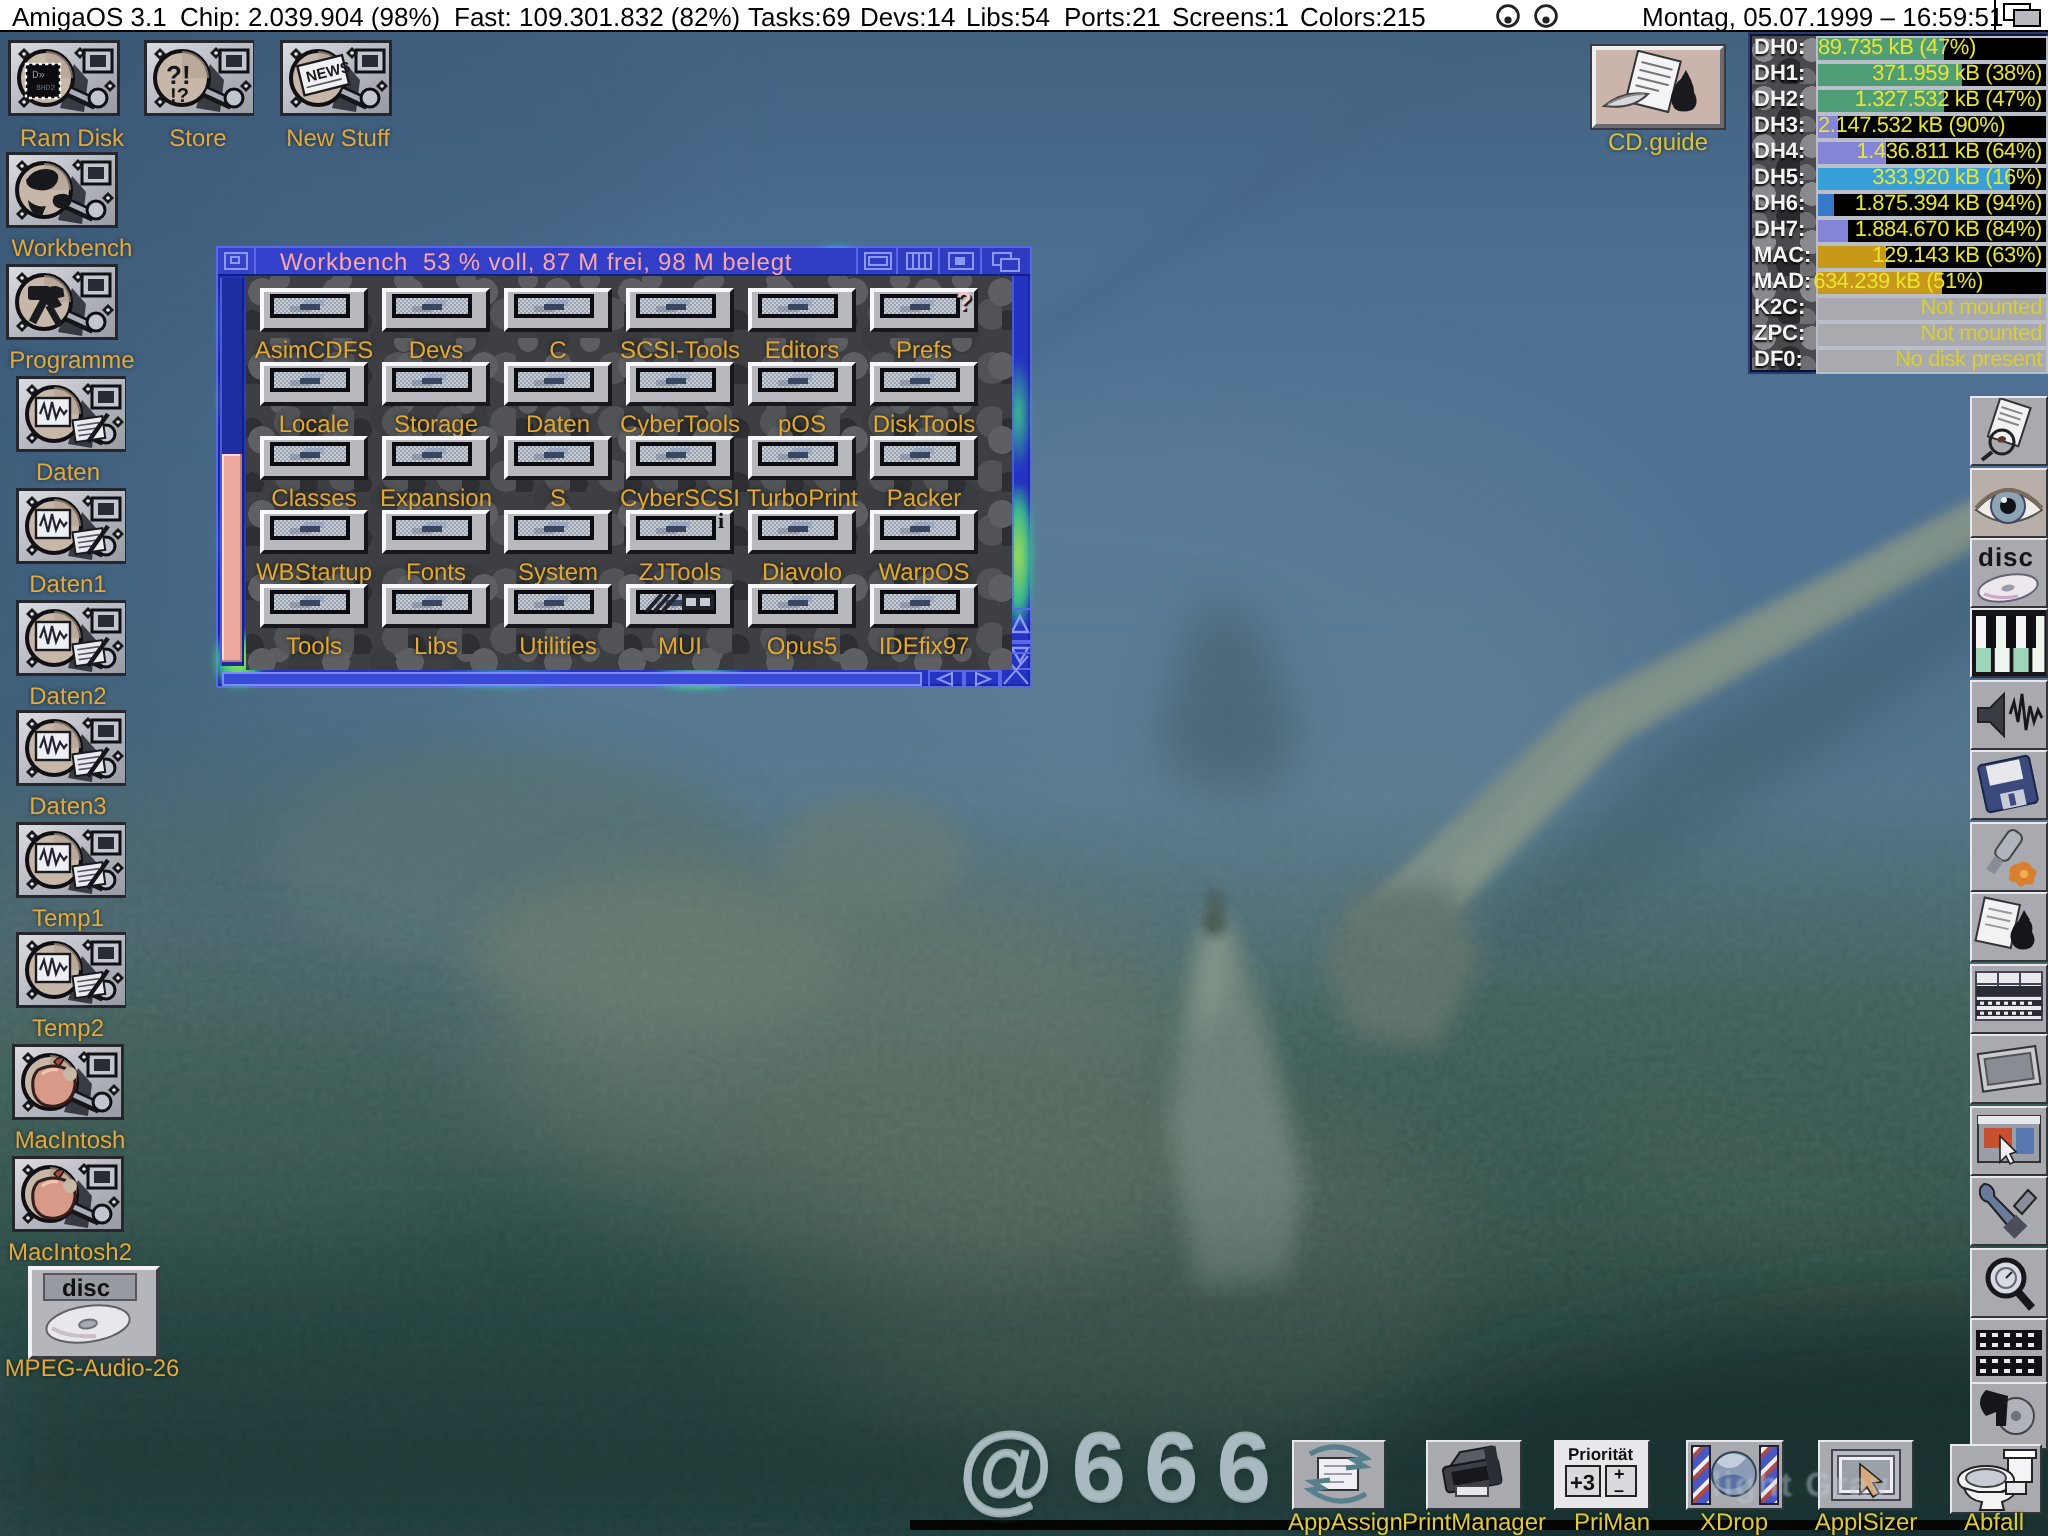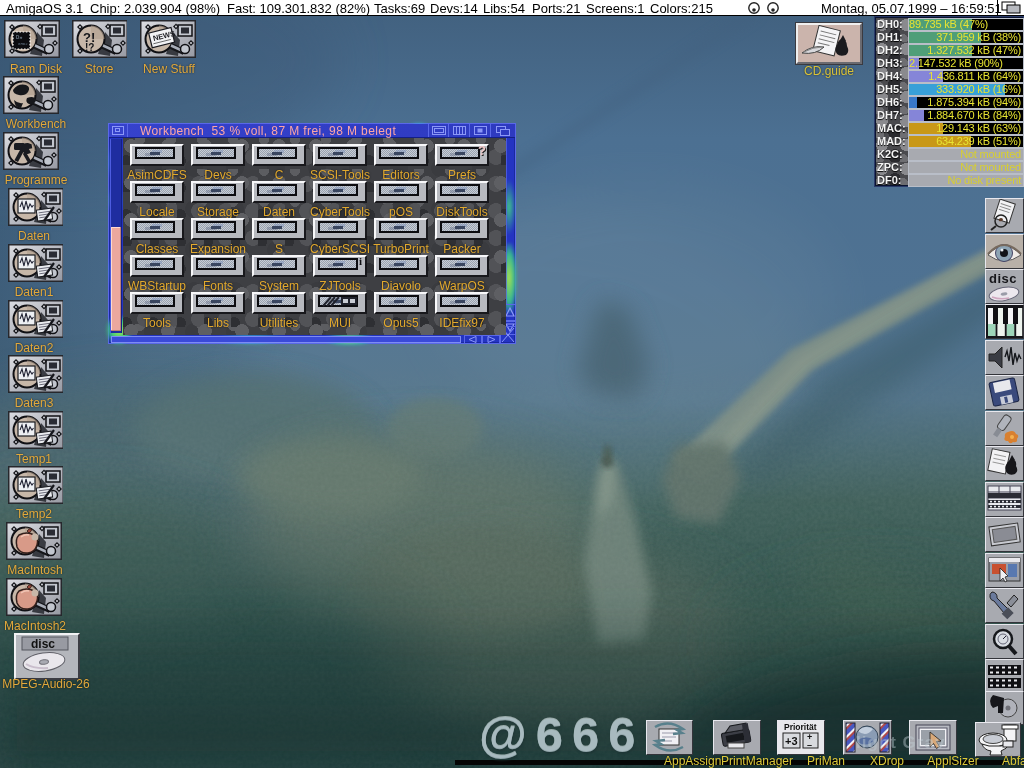--- a/index.html
+++ b/index.html
@@ -1,18 +1,18 @@
 <!DOCTYPE html>
 <html><head><meta charset="utf-8">
 <style>
 html,body{margin:0;padding:0;}
 body{width:1024px;height:768px;overflow:hidden;position:relative;background:#4d6f8f;font-family:"Liberation Sans",sans-serif;}
 .abs{position:absolute;}
 .lab{position:absolute;font:12px "Liberation Sans",sans-serif;color:#e2a93c;white-space:nowrap;text-shadow:0 0 2px rgba(0,0,0,.65);text-align:center;}
-.ylab{position:absolute;font:12px "Liberation Sans",sans-serif;color:#ddc93a;white-space:nowrap;text-shadow:0 0 2px rgba(0,0,0,.6);text-align:center;margin-left:20px;}
+.ylab{position:absolute;font:12px "Liberation Sans",sans-serif;color:#ddc93a;white-space:nowrap;text-shadow:0 0 2px rgba(0,0,0,.6);text-align:center;}
 #menubar{position:absolute;left:0;top:0;width:1024px;height:15px;background:#ffffff;border-bottom:1px solid #000;font:13px "Liberation Sans",sans-serif;color:#000;}
 #menubar span{position:absolute;top:1px;}
 .dock{position:absolute;background:#a8aab0;border-top:1px solid #e8e8ee;border-left:1px solid #e8e8ee;border-right:1px solid #33343a;border-bottom:1px solid #33343a;}
 .hb{position:absolute;filter:blur(1.5px);}
 #wcontent{background-color:#3e3f43;background-image:radial-gradient(circle 7px at 8px 8px,#5e5f63 97%,rgba(0,0,0,0)),radial-gradient(circle 8px at 22px 19px,#525357 97%,rgba(0,0,0,0)),radial-gradient(circle 6px at 3px 23px,#2e2f33 97%,rgba(0,0,0,0)),radial-gradient(circle 5px at 17px 2px,#5c5d61 97%,rgba(0,0,0,0)),radial-gradient(circle 9px at 30px 30px,#3a3b3f 97%,rgba(0,0,0,0));background-size:37px 37px,27px 27px,27px 27px,31px 31px,41px 41px;}
 .drw{position:absolute;width:50px;height:18px;background:#b7b9bf;border:2px solid;border-color:#f8f8fa #18181c #18181c #f8f8fa;}
 .drw b{position:absolute;left:3px;top:1px;width:36px;height:8px;border:2px solid #0c0c10;background:repeating-conic-gradient(#c6ccd6 0% 25%,#9ba3af 0% 50%);background-size:2px 2px;}
 .drw b:after{content:"";position:absolute;left:13px;top:3px;width:10px;height:3px;background:#3a4660;box-shadow:2px -2px 0 rgba(130,150,190,0.5), -5px 1px 0 rgba(90,100,130,0.35);}
 .wlab{position:absolute;font:12px "Liberation Sans",sans-serif;color:#e2a92e;white-space:nowrap;text-shadow:0 0 2px rgba(0,0,0,.7);text-align:center;width:70px;}
 </style></head>
@@ -519,21 +519,21 @@
       <div class="abs" style="right:2px;top:0;width:112px;height:11px;font:11px 'Liberation Sans';letter-spacing:-0.2px;color:#e8e432;line-height:11.5px;text-align:right">1.884.670 kB (84%)</div>
     </div>
 <div class="abs" style="left:2px;top:105px;width:32px;height:13px;font:bold 11px 'Liberation Sans';color:#f4f4f4;line-height:13px;text-shadow:0 1px 1px #000">MAC:</div>
 <div class="abs" style="left:34px;top:106px;width:114px;height:11px;background:#000;box-shadow:0 0 0 1px #b9bec8">
       <div class="abs" style="left:0;top:0;width:34px;height:11px;background:#c89818"></div>
       <div class="abs" style="right:2px;top:0;width:112px;height:11px;font:11px 'Liberation Sans';letter-spacing:-0.2px;color:#e8e432;line-height:11.5px;text-align:right">129.143 kB (63%)</div>
     </div>
 <div class="abs" style="left:2px;top:118px;width:32px;height:13px;font:bold 11px 'Liberation Sans';color:#f4f4f4;line-height:13px;text-shadow:0 1px 1px #000">MAD:</div>
 <div class="abs" style="left:34px;top:119px;width:114px;height:11px;background:#000;box-shadow:0 0 0 1px #b9bec8">
       <div class="abs" style="left:0;top:0;width:62px;height:11px;background:#c89818"></div>
-      <div class="abs" style="right:2px;top:0;width:112px;height:11px;font:11px 'Liberation Sans';letter-spacing:-0.2px;color:#e8e432;line-height:11.5px;text-align:right">634.239 kB (51%)</div>
+      <div class="abs" style="right:18px;top:0;width:112px;height:11px;font:11px 'Liberation Sans';letter-spacing:-0.2px;color:#e8e432;line-height:11.5px;text-align:center">634.239 kB (51%)</div>
     </div>
 <div class="abs" style="left:2px;top:131px;width:32px;height:13px;font:bold 11px 'Liberation Sans';color:#f4f4f4;line-height:13px;text-shadow:0 1px 1px #000">K2C:</div>
 <div class="abs" style="left:34px;top:132px;width:114px;height:11px;background:#000;box-shadow:0 0 0 1px #b9bec8">
       <div class="abs" style="left:0;top:0;width:114px;height:11px;background:#a8aab0"></div>
       <div class="abs" style="right:2px;top:0;width:112px;height:11px;font:11px 'Liberation Sans';letter-spacing:-0.2px;color:#d8cf30;line-height:11.5px;text-align:right">Not mounted</div>
     </div>
 <div class="abs" style="left:2px;top:144px;width:32px;height:13px;font:bold 11px 'Liberation Sans';color:#f4f4f4;line-height:13px;text-shadow:0 1px 1px #000">ZPC:</div>
 <div class="abs" style="left:34px;top:145px;width:114px;height:11px;background:#000;box-shadow:0 0 0 1px #b9bec8">
       <div class="abs" style="left:0;top:0;width:114px;height:11px;background:#a8aab0"></div>
       <div class="abs" style="right:2px;top:0;width:112px;height:11px;font:11px 'Liberation Sans';letter-spacing:-0.2px;color:#d8cf30;line-height:11.5px;text-align:right">Not mounted</div>

